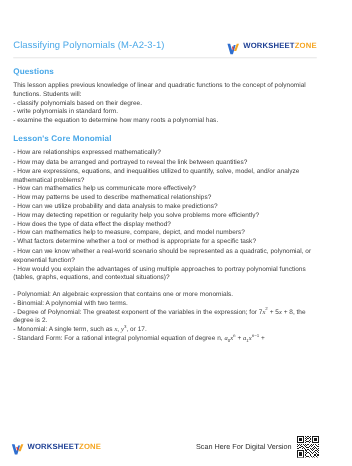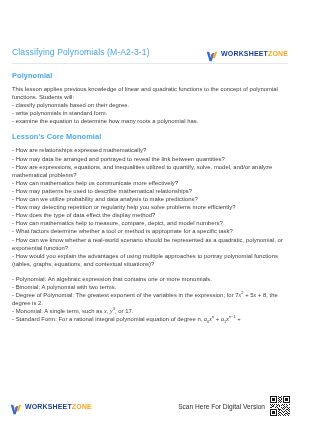--- a/index.html
+++ b/index.html
@@ -16,21 +16,21 @@
     position: relative;
   }
   .page {
     position: absolute;
     inset: 0;
     display: flex;
     flex-direction: column;
   }
   
   .header {
-    padding: 47px 12px 0 12px;
+    padding: 36px 12px 0 12px;
     display: flex;
     align-items: flex-start;
     justify-content: space-between;
     gap: 8px;
   }
   .doc-title {
     color: #4aa8e8;
     font-size: 8.6px;
     line-height: 11.5px;
     font-weight: 400;
@@ -140,21 +140,21 @@
       </span>
       <span class="brand-text"><span class="brand-worksheet">WORKSHEET</span><span class="brand-zone">ZONE</span></span>
     </div>
   </div>
 
   <div class="title-rule"></div>
 
   <div class="content">
 
     <div class="section">
-      <div class="section-title">Polynomial</div>
+      <div class="section-title">Questions</div>
       <div class="para">This lesson applies previous knowledge of linear and quadratic functions to the concept of polynomial functions. Students will:</div>
       <div class="list">
           <div class="bullet">- classify polynomials based on their degree.</div>
           <div class="bullet">- write polynomials in standard form.</div>
           <div class="bullet">- examine the equation to determine how many roots a polynomial has.</div>
         </div>
     </div>
 
     <div class="section">
       <div class="section-title">Lesson's Core Monomial</div>

